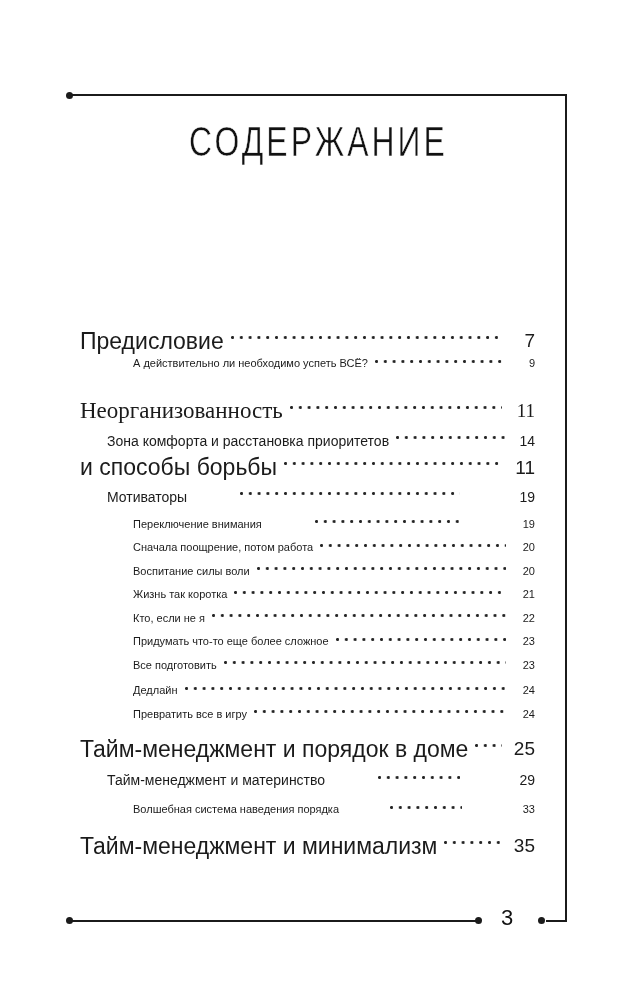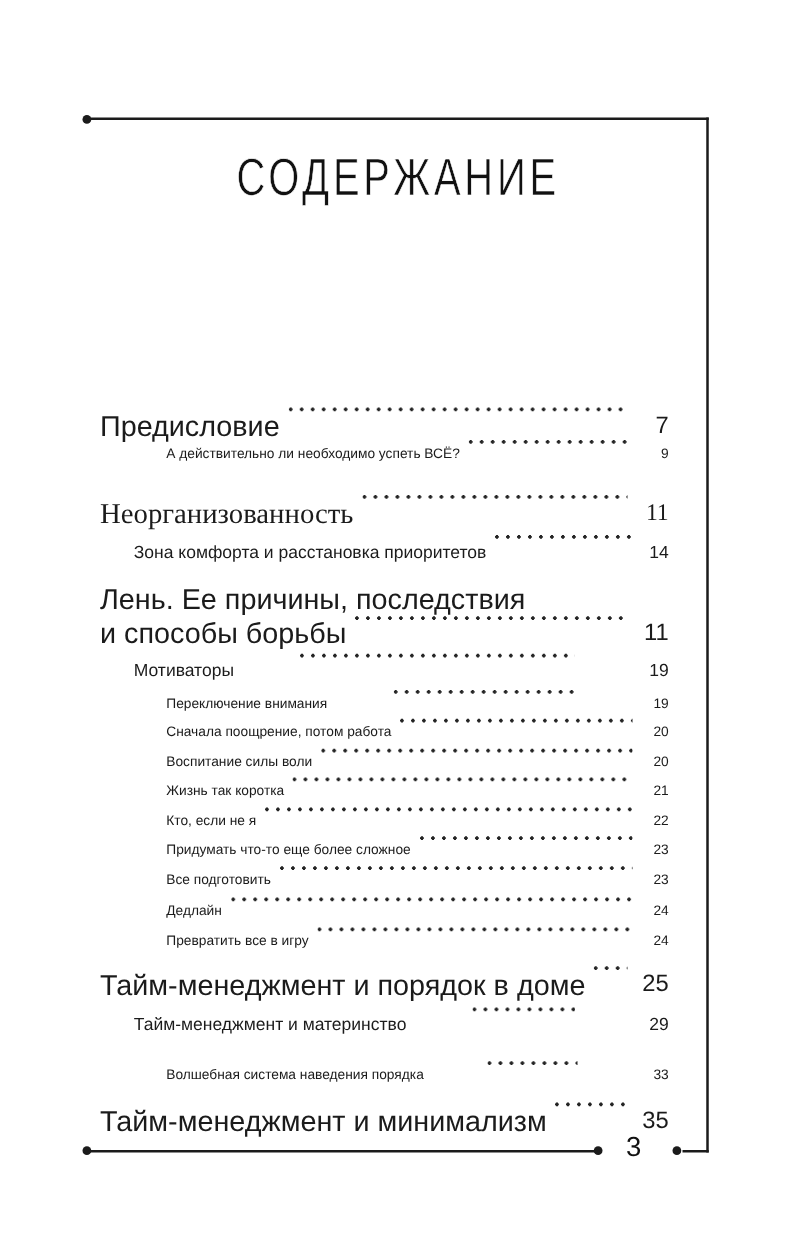--- a/index.html
+++ b/index.html
@@ -45,21 +45,21 @@
     position: absolute;
     left: 491px; top: 906px; width: 32px;
     text-align: center;
     font-size: 22px; line-height: 24px;
     color: #111;
   }
 
   
   #toc { position: absolute; left: 80px; top: 326px; width: 455px; }
 
-  .row { display: flex; align-items: flex-start; }
+  .row { display: flex; align-items: center; }
   .row .t { white-space: pre-line; }
 
   .l1 { font-size: 23px;   line-height: 30px;   }
   .l1.tight { line-height: 27px; }
   .l2 { font-size: 14px;   line-height: 26px;   padding-left: 27px; }
   .l3 { font-size: 11px; line-height: 23.5px; padding-left: 53px; }
 
   .leader {
     flex: 1 1 auto;
     height: 3px;
@@ -71,21 +71,21 @@
   }
   .l1 .leader { margin-bottom: 7px; }
   .l3 .leader { margin-bottom: 5.5px; }
 
   .p { text-align: right; min-width: 24px; }
   .l1 .p { font-size: 19px; min-width: 28px; }
 
   .mtn4 { margin-top: -4px; }
   .mt2  { margin-top: 2px;  }
   .mt3  { margin-top: 3px; gap: 46px;  }
-  .mt5  { margin-top: 17px; gap: 44px;  }
+  .mt5  { margin-top: 5px; gap: 44px;  }
   .mt8  { margin-top: 8px;  }
   .mt9  { margin-top: 9px;  }
   .mt10 { margin-top: 20px; font-family: Liberation Serif, serif; }
   .mt12 { margin-top: 12px; }
 </style>
 </head>
 <body>
 
 <div class="rule" id="rule-top"></div>
 <div class="rule" id="rule-right"></div>
@@ -117,24 +117,20 @@
     <span class="leader"></span>
     <span class="p">11</span>
   </div>
 
   <div class="row l2 mt2">
     <span class="t">Зона комфорта и расстановка приоритетов</span>
     <span class="leader"></span>
     <span class="p">14</span>
   </div>
 
-  <div class="row l1 tight noleader mt12">
-    <span class="t">Лень. Ее причины, последствия</span>
-
-  </div>
 
   <div class="row l1 tight">
     <span class="t">и способы борьбы</span>
     <span class="leader"></span>
     <span class="p">11</span>
   </div>
 
   <div class="row l2 mt3">
     <span class="t">Мотиваторы</span>
     <span class="leader"></span>

